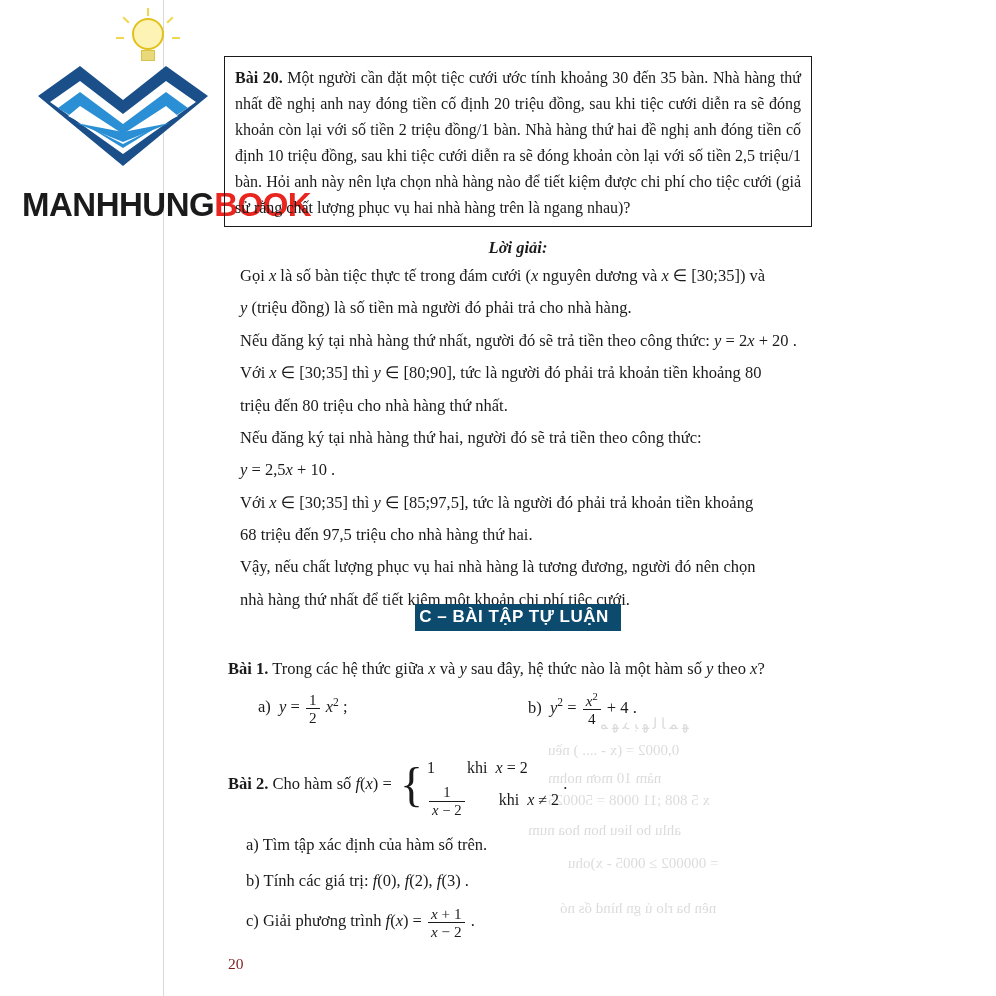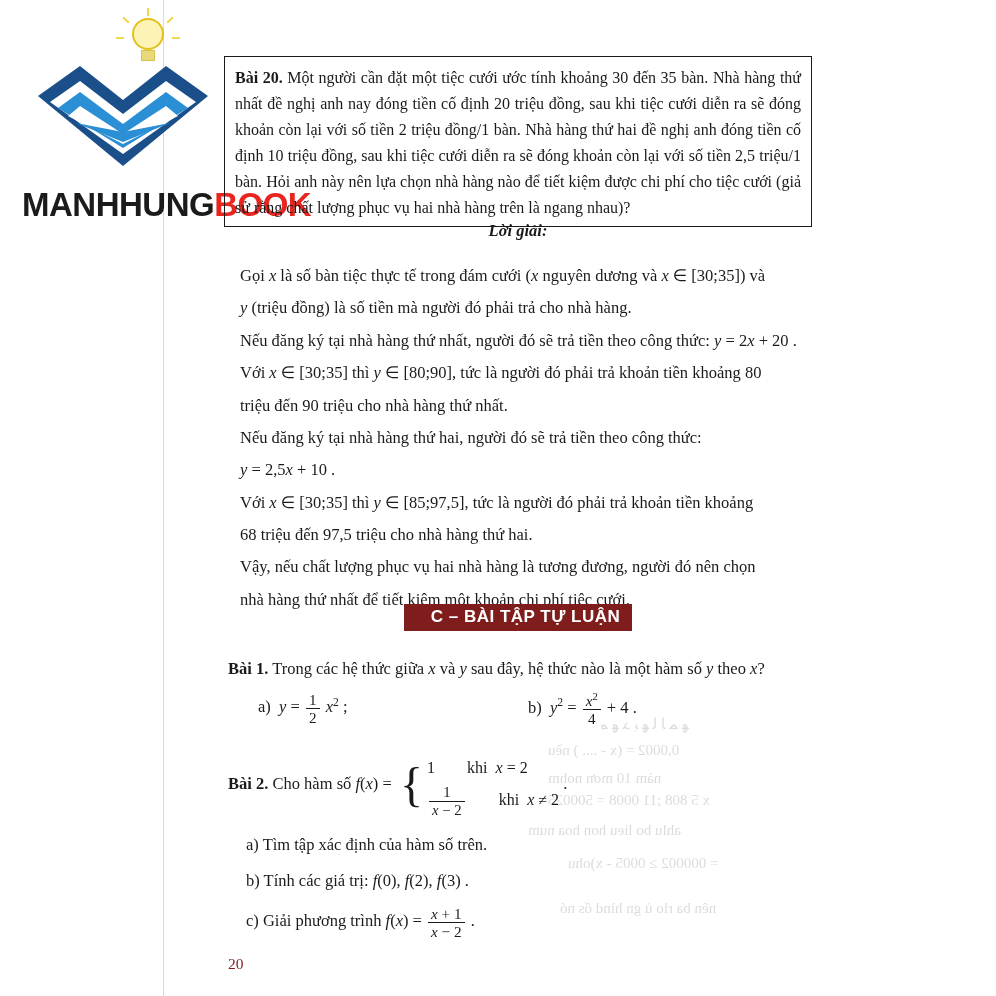--- a/index.html
+++ b/index.html
@@ -97,21 +97,21 @@
     box-sizing: border-box;
     font-size: 16px;
     line-height: 1.62;
     text-align: justify;
     background: transparent;
   }
   .boxed b { font-weight: bold; }
 
   .loigiai {
     position: absolute;
-    left: 224px; top: 221px;
+    left: 224px; top: 238px;
     width: 588px;
     text-align: center;
     font-style: italic;
     font-weight: bold;
     font-size: 16.5px;
   }
 
   .solution {
     position: absolute;
     left: 240px; top: 262px;
@@ -124,27 +124,27 @@
 
   
   .banner-wrap {
     position: absolute;
     left: 224px; top: 604px;
     width: 588px;
     text-align: center;
   }
   .banner {
     display: inline-block;
-    background: #7f1d1d;
+    background: #0c4a6e;
     color: #ffffff;
     font-family: "Liberation Sans", sans-serif;
     font-weight: bold;
     font-size: 17px;
     letter-spacing: 0.5px;
-    padding: 3px 12px 4px 27px;
+    padding: 3px 12px 4px 4px;
   }
 
   .exercises {
     position: absolute;
     left: 228px; top: 655px;
     width: 592px;
     font-size: 16.5px;
     line-height: 1.7;
   }
   .ex-line { margin-bottom: 8px; }
@@ -266,21 +266,21 @@
     <p>
       <span class="mi">y</span> (triệu đồng) là số tiền mà người đó phải trả cho nhà hàng.
     </p>
     <p>
       Nếu đăng ký tại nhà hàng thứ nhất, người đó sẽ trả tiền theo công thức: <span class="mi">y</span> = 2<span class="mi">x</span> + 20 .
     </p>
     <p>
       Với <span class="mi">x</span> ∈ [30;35] thì <span class="mi">y</span> ∈ [80;90], tức là người đó phải trả khoản tiền khoảng 80
     </p>
     <p>
-      triệu đến 90 triệu cho nhà hàng thứ nhất.
+      triệu đến 80 triệu cho nhà hàng thứ nhất.
     </p>
     <p style="text-align:justify;">
       Nếu đăng ký tại nhà hàng thứ hai, người đó sẽ trả tiền theo công thức:
     </p>
     <p>
       <span class="mi">y</span> = 2,5<span class="mi">x</span> + 10 .
     </p>
     <p>
       Với <span class="mi">x</span> ∈ [30;35] thì <span class="mi">y</span> ∈ [85;97,5], tức là người đó phải trả khoản tiền khoảng
     </p>

